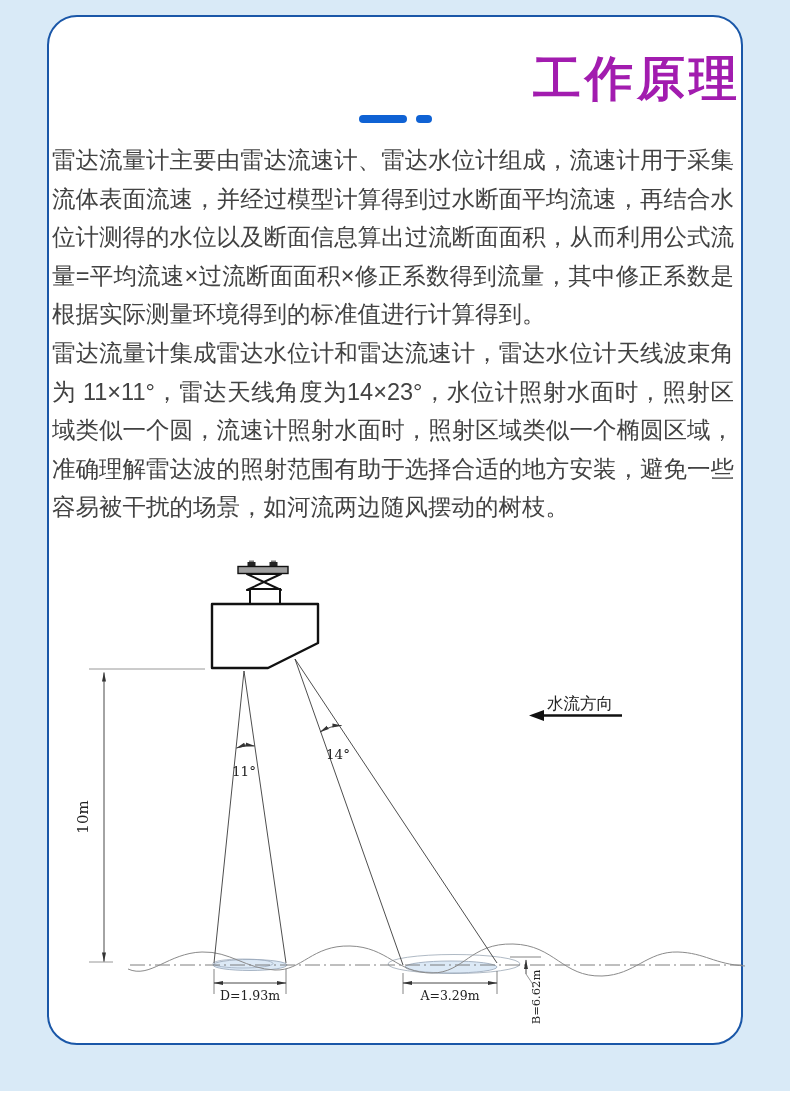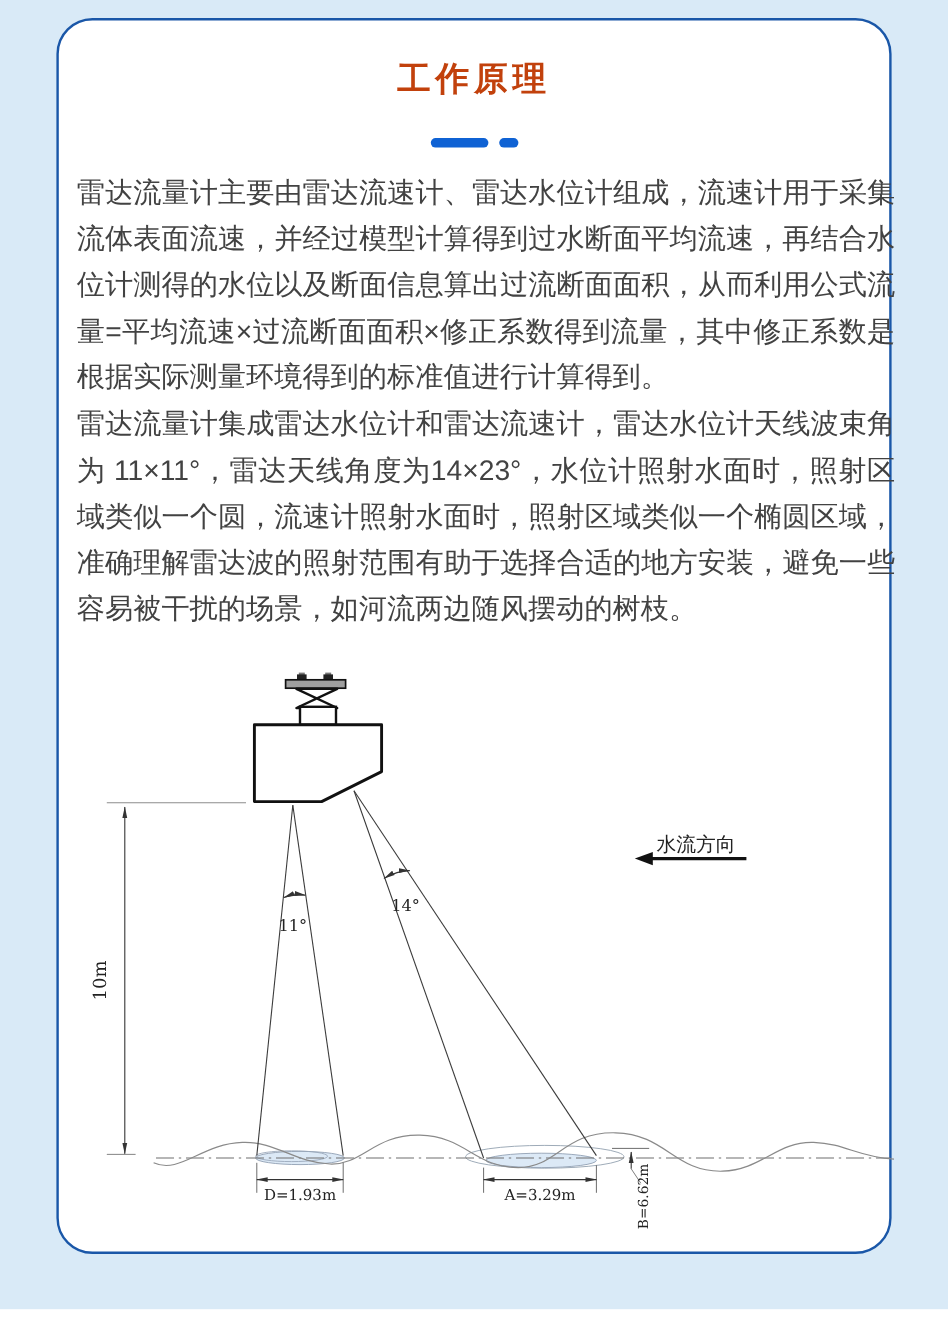--- a/index.html
+++ b/index.html
@@ -13,32 +13,32 @@
     background:#d9eaf7;
   }
   .card{
     position:absolute;left:47px;top:15px;width:692px;height:1026px;
     background:#ffffff;
     border:2px solid #1a57a8;
     border-radius:30px;
   }
   .page-title{
     position:absolute;left:0;right:0;top:30px;margin:0;
-    text-align:center;
-    font-size:28px;font-weight:700;letter-spacing:4px;
-    color:#c2410c;
+    text-align:right;
+    font-size:48px;font-weight:700;letter-spacing:4px;
+    color:#a21caf;
   }
   .title-underline{
     position:absolute;left:0;right:0;top:97px;height:9px;
     display:flex;justify-content:center;align-items:center;gap:9px;
   }
   .dash-long{width:48px;height:8px;border-radius:4px;background:#0f62d4;display:inline-block;}
   .dash-short{width:16px;height:8px;border-radius:4px;background:#0f62d4;display:inline-block;}
   .text-block{
-    position:absolute;left:15px;top:124px;width:682px;
+    position:absolute;left:3px;top:124px;width:682px;
   }
   .text-block p{
     margin:0;
     font-size:23.5px;line-height:38.6px;
     color:#424242;
     text-align:justify;
   }
   .diagram{
     position:absolute;left:1px;top:528px;width:700px;height:500px;
   }

